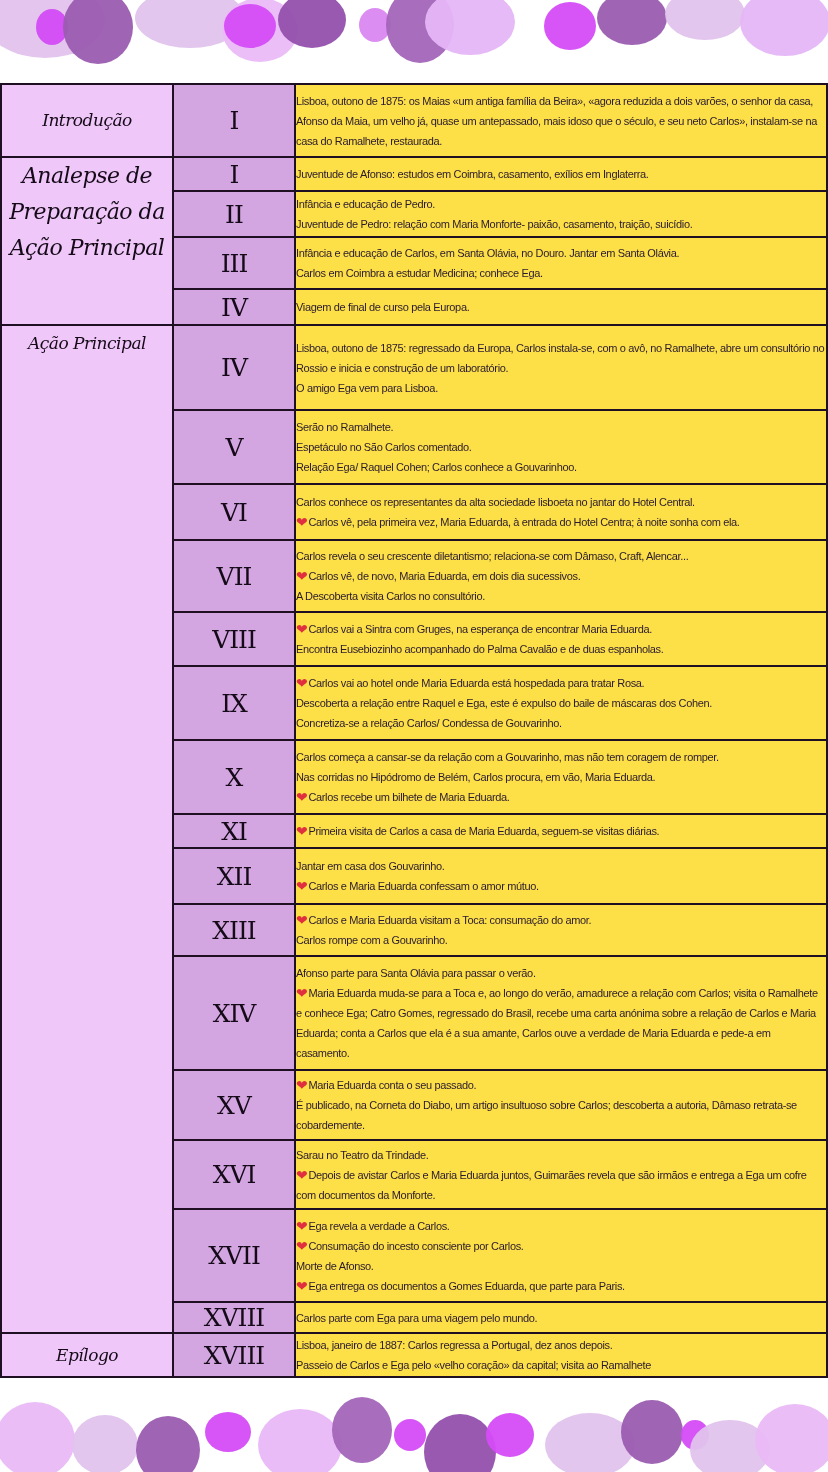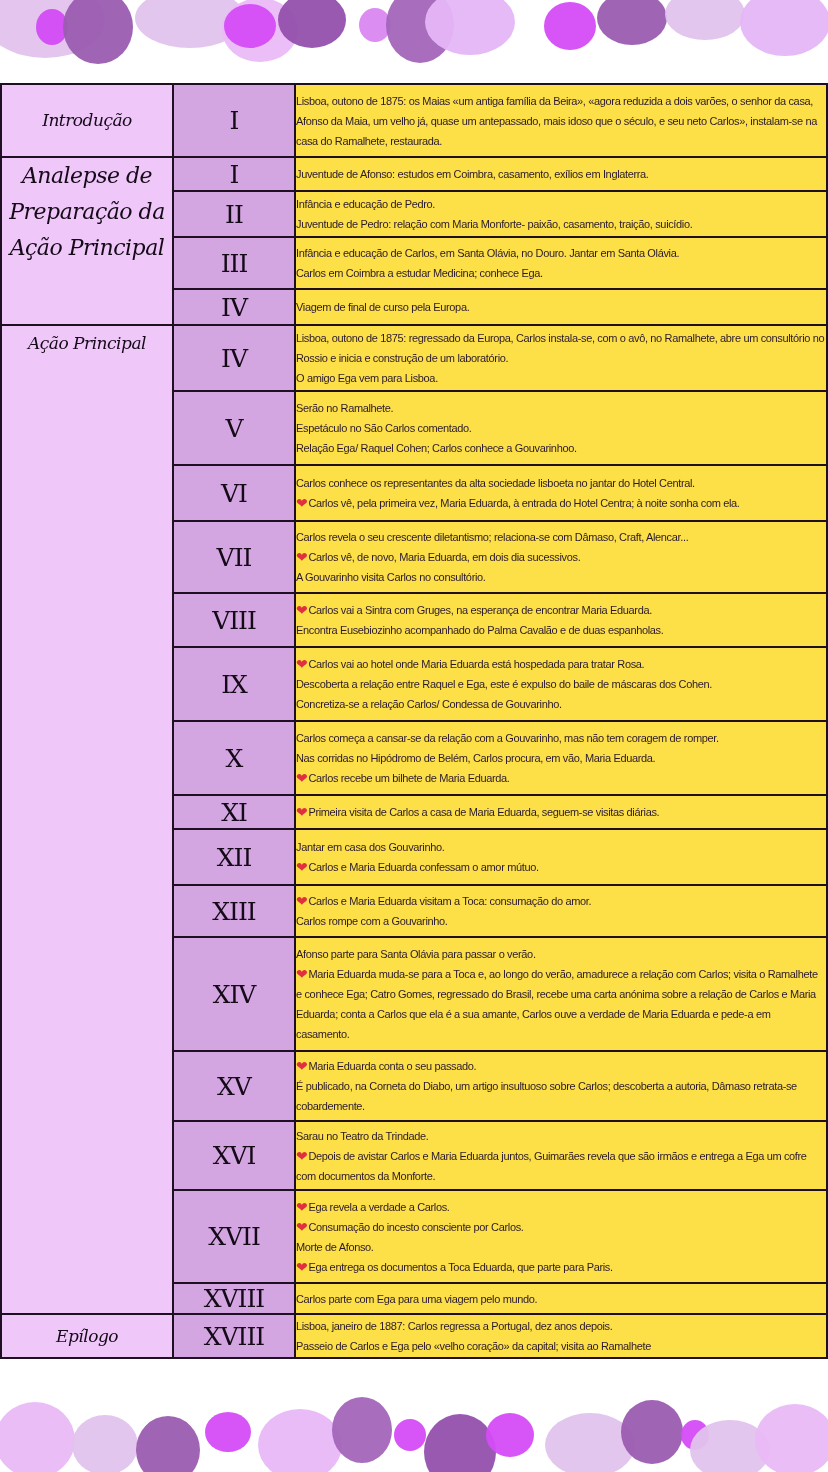--- a/index.html
+++ b/index.html
@@ -112,21 +112,21 @@
           <span class="line"><span>Infância e educação de Carlos, em Santa Olávia, no Douro. Jantar em Santa Olávia.</span></span>
           <span class="line"><span>Carlos em Coimbra a estudar Medicina; conhece Ega.</span></span>
         </td>
       </tr>
       <tr style="height: 36px;">
         <td class="chap">IV</td>
         <td class="desc">
           <span class="line"><span>Viagem de final de curso pela Europa.</span></span>
         </td>
       </tr>
-      <tr style="height: 66px;">
+      <tr style="height: 85px;">
         <td class="part top" rowspan="15">
           <span class="part-label">Ação Principal</span>
         </td>
         <td class="chap">IV</td>
         <td class="desc">
           <span class="line"><span>Lisboa, outono de 1875: regressado da Europa, Carlos instala-se, com o avô, no Ramalhete, abre um consultório no Rossio e inicia e construção de um laboratório.</span></span>
           <span class="line"><span>O amigo Ega vem para Lisboa.</span></span>
         </td>
       </tr>
       <tr style="height: 74px;">
@@ -142,21 +142,21 @@
         <td class="desc">
           <span class="line"><span>Carlos conhece os representantes da alta sociedade lisboeta no jantar do Hotel Central.</span></span>
           <span class="line"><span class="heart" style="color: rgb(224, 48, 63);">❤</span><span>Carlos vê, pela primeira vez, Maria Eduarda, à entrada do Hotel Centra; à noite sonha com ela.</span></span>
         </td>
       </tr>
       <tr style="height: 72px;">
         <td class="chap">VII</td>
         <td class="desc">
           <span class="line"><span>Carlos revela o seu crescente diletantismo; relaciona-se com Dâmaso, Craft, Alencar...</span></span>
           <span class="line"><span class="heart" style="color: rgb(224, 48, 63);">❤</span><span>Carlos vê, de novo, Maria Eduarda, em dois dia sucessivos.</span></span>
-          <span class="line"><span>A Gouvarinho visita Carlos no consultório.</span></span>
+          <span class="line"><span>A Descoberta visita Carlos no consultório.</span></span>
         </td>
       </tr>
       <tr style="height: 54px;">
         <td class="chap">VIII</td>
         <td class="desc">
           <span class="line"><span class="heart" style="color: rgb(224, 48, 63);">❤</span><span>Carlos vai a Sintra com Gruges, na esperança de encontrar Maria Eduarda.</span></span>
           <span class="line"><span>Encontra Eusebiozinho acompanhado do Palma Cavalão e de duas espanholas.</span></span>
         </td>
       </tr>
       <tr style="height: 74px; padding-left: 24px;">
@@ -215,21 +215,21 @@
           <span class="line"><span>Sarau no Teatro da Trindade.</span></span>
           <span class="line"><span class="heart" style="color: rgb(224, 48, 63);">❤</span><span>Depois de avistar Carlos e Maria Eduarda juntos, Guimarães revela que são irmãos e entrega a Ega um cofre com documentos da Monforte.</span></span>
         </td>
       </tr>
       <tr style="height: 93px;">
         <td class="chap">XVII</td>
         <td class="desc">
           <span class="line"><span class="heart" style="color: rgb(224, 48, 63);">❤</span><span>Ega revela a verdade a Carlos.</span></span>
           <span class="line"><span class="heart" style="color: rgb(224, 48, 63);">❤</span><span>Consumação do incesto consciente por Carlos.</span></span>
           <span class="line"><span>Morte de Afonso.</span></span>
-          <span class="line"><span class="heart" style="color: rgb(224, 48, 63);">❤</span><span>Ega entrega os documentos a Toca Eduarda, que parte para Paris.</span></span>
+          <span class="line"><span class="heart" style="color: rgb(224, 48, 63);">❤</span><span>Ega entrega os documentos a Gomes Eduarda, que parte para Paris.</span></span>
         </td>
       </tr>
       <tr style="height: 30px;">
         <td class="chap">XVIII</td>
         <td class="desc">
           <span class="line"><span>Carlos parte com Ega para uma viagem pelo mundo.</span></span>
         </td>
       </tr>
       <tr style="height: 44px;">
         <td class="part" rowspan="1">

